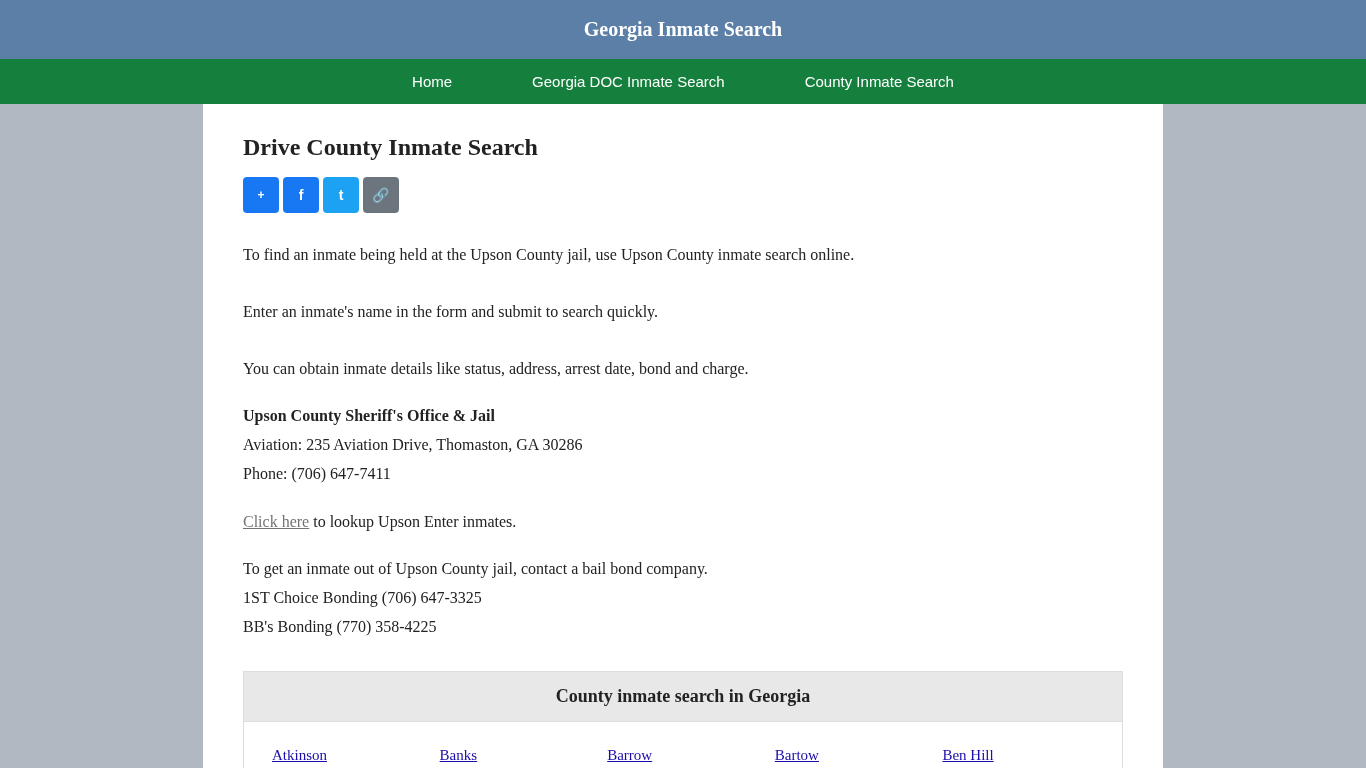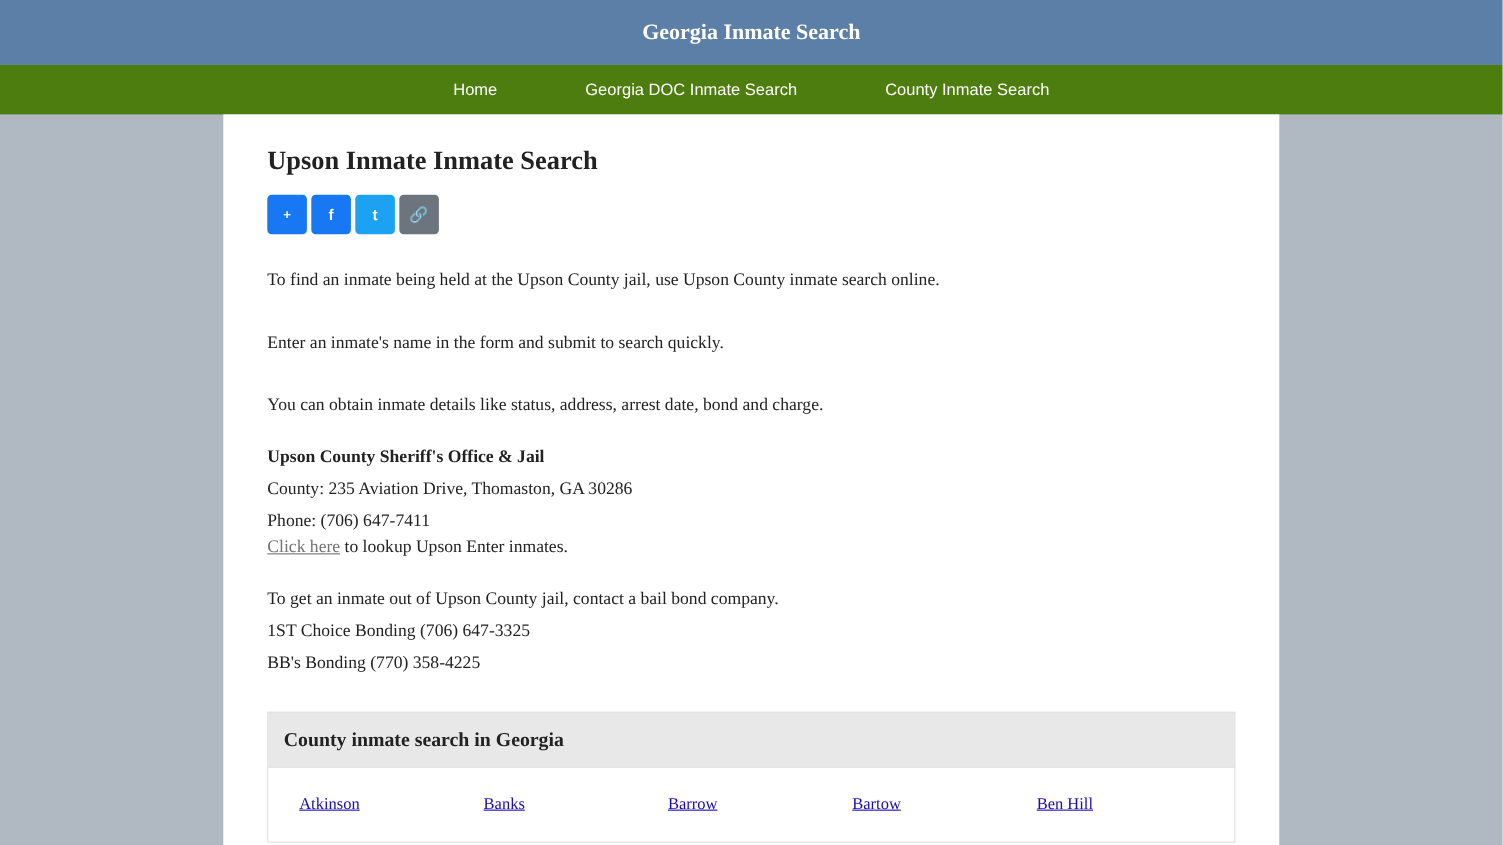--- a/index.html
+++ b/index.html
@@ -29,21 +29,21 @@
 
     #site-title {
       color: #ffffff;
       font-size: 20px;
       font-weight: bold;
       font-family: Georgia, serif;
     }
 
     
     #main-nav {
-      background-color: #4d7c0f;
+      background-color: #15803d;
       display: flex;
       justify-content: center;
       gap: 0;
     }
 
     .nav-item {
       color: #ffffff;
       padding: 14px 40px;
       cursor: pointer;
       font-size: 15px;
@@ -100,20 +100,21 @@
     }
 
     #description p {
       margin-bottom: 0;
       line-height: 1.8;
       margin-top: 28px;
     }
 
     
     #sheriff-section {
+      margin-bottom: 24px;
     }
 
     #sheriff-title {
       font-weight: bold;
       margin-bottom: 6px;
     }
 
     #sheriff-details p {
       line-height: 1.8;
     }
@@ -135,20 +136,21 @@
     }
 
     
     #county-search-section {
       border: 1px solid #ddd;
       background-color: #f5f5f5;
     }
 
     #county-search-header {
       background-color: #e8e8e8;
+      text-align: center;
       padding: 14px;
       font-weight: bold;
       font-size: 18px;
       border-bottom: 1px solid #ddd;
     }
 
     #county-grid {
       display: grid;
       grid-template-columns: repeat(5, 1fr);
       padding: 16px 20px;
@@ -176,21 +178,21 @@
   </header>
 
   <nav id="main-nav">
     <a class="nav-item">Home</a>
     <a class="nav-item">Georgia DOC Inmate Search</a>
     <a class="nav-item">County Inmate Search</a>
   </nav>
 
   <div id="content-area">
 
-    <h1 id="page-title">Upson Inmate Inmate Search</h1>
+    <h1 id="page-title">Drive County Inmate Search</h1>
 
     <div id="social-share">
       <div class="social-btn share-btn" title="Share">
         <span>+</span>
       </div>
       <div class="social-btn facebook-btn" title="Share on Facebook">
         <span>f</span>
       </div>
       <div class="social-btn twitter-btn" title="Share on Twitter">
         <span>t</span>
@@ -203,21 +205,21 @@
     <div id="description">
       <p>To find an inmate being held at the Upson County jail, use Upson County inmate search online.</p>
       <p>Enter an inmate's name in the form and submit to search quickly.</p>
       <p>You can obtain inmate details like status, address, arrest date, bond and charge.</p>
     </div>
 
     <div id="sheriff-section">
       <p id="sheriff-title">Upson County Sheriff's Office &amp; Jail</p>
       <div id="sheriff-details">
         <p>
-          <span>County: </span>
+          <span>Aviation: </span>
           <span>235 Aviation Drive, Thomaston, GA 30286</span>
         </p>
         <p>
           <span>Phone: </span>
           <span>(706) 647-7411</span>
         </p>
       </div>
     </div>
 
     <p id="lookup-section">

